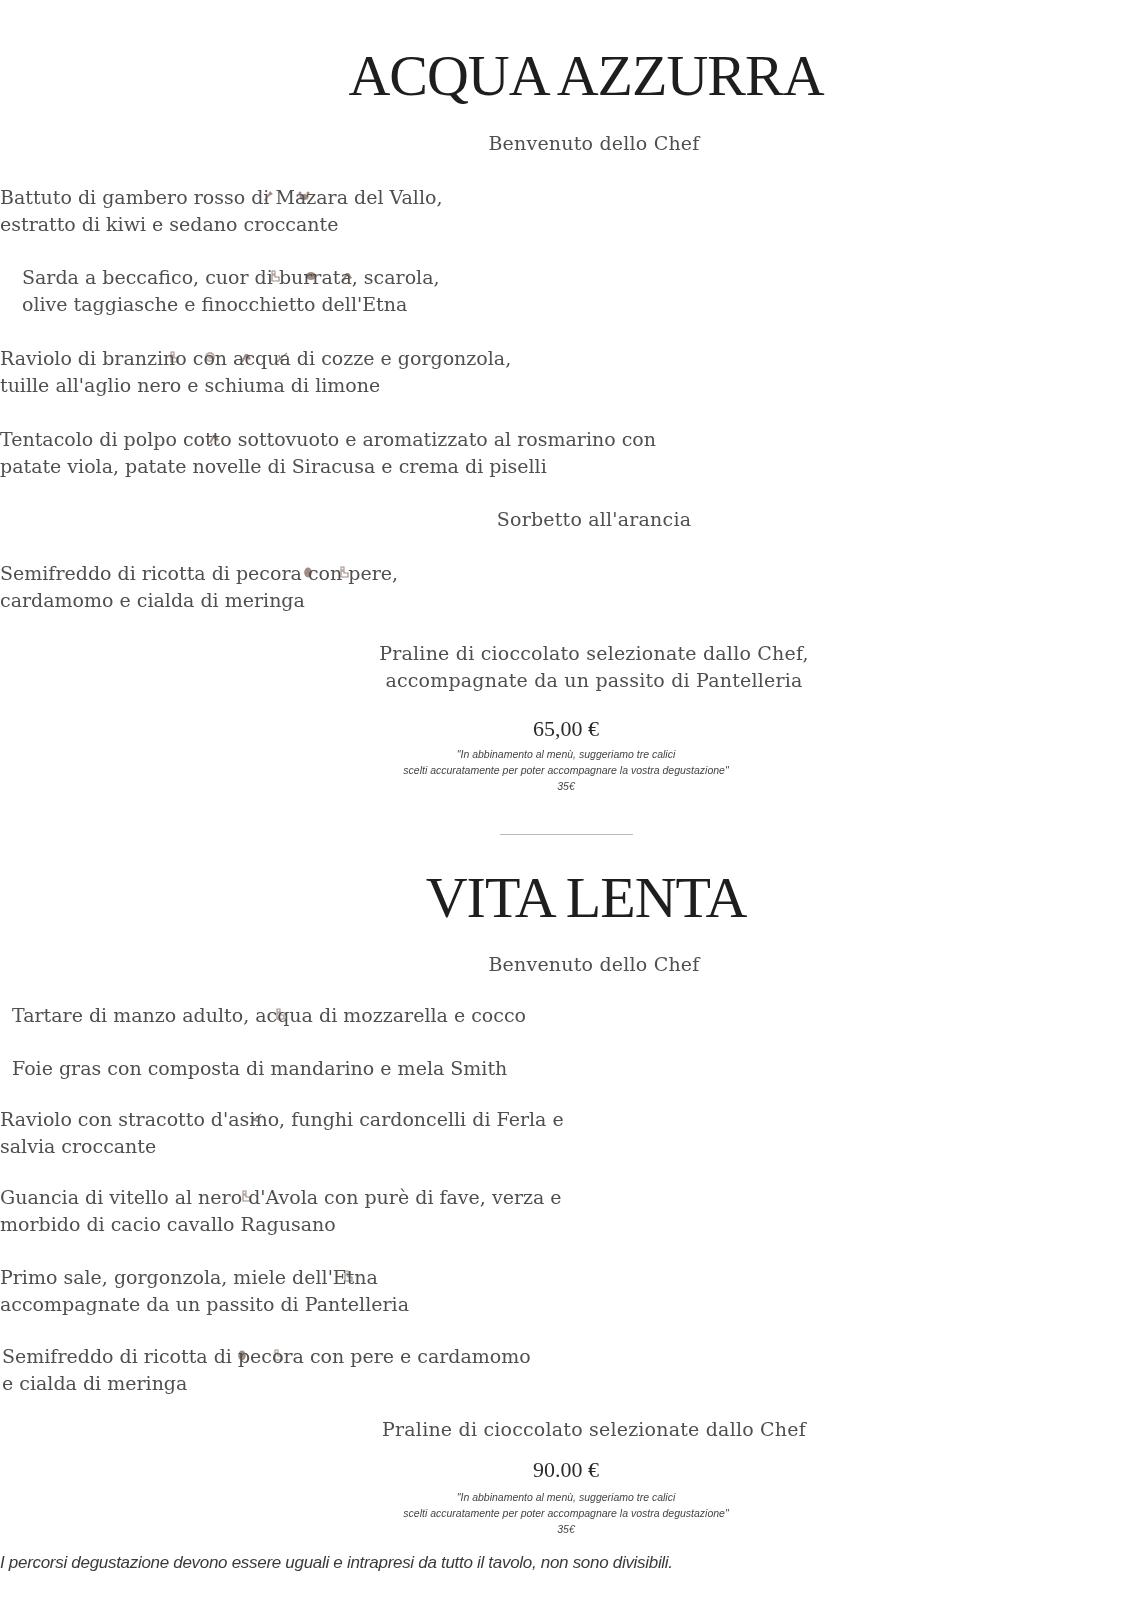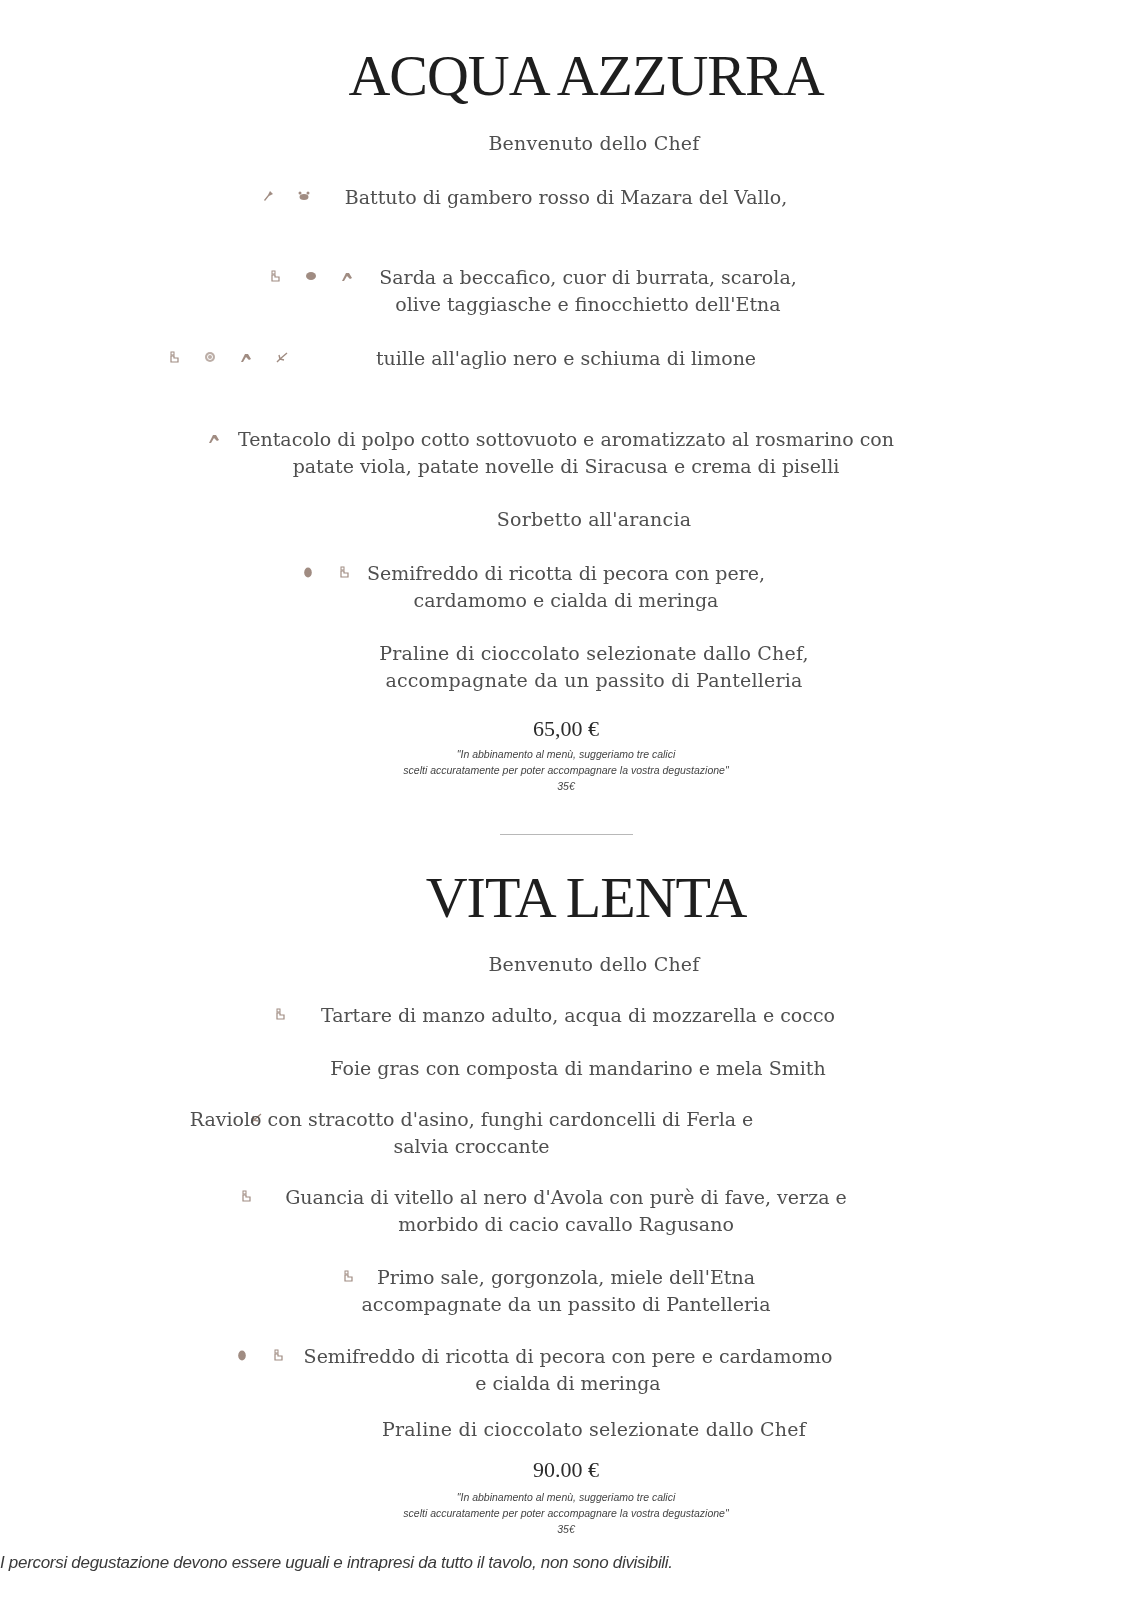--- a/index.html
+++ b/index.html
@@ -6,21 +6,21 @@
   body { width: 1132px; height: 1599px; position: relative; overflow: hidden;
          font-family: "DejaVu Serif", serif; color: #4a4a4a; }
   .page { position: absolute; left: 0; top: 0; width: 1132px; }
   .title { position: absolute; left: 0; width: 1132px; text-align: center;
            font-family: "Liberation Serif", serif; font-weight: normal;
            font-size: 58px; letter-spacing: -1px; color: #1e1e1e; margin: 0; padding-left: 20px; }
   .line { position: absolute; left: 0; width: 1132px; text-align: center;
           font-family: "DejaVu Serif", serif; font-size: 19px; line-height: 27px;
           color: #4f4f4f; letter-spacing: 0.2px; margin-left: 28px; }
   .dish { position: absolute; left: 0; width: 1132px; }
-  .dish .text { position: absolute; text-align: center; font-family: "DejaVu Serif", serif;
+  .dish .text { position: absolute; font-family: "DejaVu Serif", serif;
                 font-size: 19px; line-height: 27px; color: #4f4f4f; white-space: nowrap; }
   .icons { position: absolute; display: flex; align-items: center; }
   .ic { display: inline-block; width: 12px; height: 12px; margin-right: 24px; color: #a08c82; }
   .ic svg { width: 12px; height: 12px; display: block; }
   .price { position: absolute; left: 0; width: 1132px; text-align: center;
            font-family: "Liberation Serif", serif; font-size: 22px; color: #2c2c2c; }
   .note { position: absolute; left: 0; width: 1132px; text-align: center;
           font-family: "Liberation Sans", sans-serif; font-style: italic;
           font-size: 10.5px; line-height: 16px; color: #444; }
   .divider { position: absolute; left: 500px; top: 834px; width: 133px; height: 1px; background: #b8b8b8; }
@@ -77,20 +77,21 @@
           </svg>
         </span>
       <span class="ic">
           <svg>
             <use href="#i-crab"></use>
           </svg>
         </span>
     </div>
     <div class="text" style="left:0;width:1132px">
       <div>Battuto di gambero rosso di Mazara del Vallo,</div>
+      <div>estratto di kiwi e sedano croccante</div>
     </div>
   </div>
 
   <div class="dish" style="top:264px">
     <div class="icons" style="left:269px;top:6px">
       <span class="ic">
           <svg>
             <use href="#i-dairy"></use>
           </svg>
         </span>
@@ -128,20 +129,21 @@
             <use href="#i-fish"></use>
           </svg>
         </span>
       <span class="ic">
           <svg>
             <use href="#i-gluten"></use>
           </svg>
         </span>
     </div>
     <div class="text" style="left:0;width:1132px">
+      <div>Raviolo di branzino con acqua di cozze e gorgonzola,</div>
       <div>tuille all'aglio nero e schiuma di limone</div>
     </div>
   </div>
 
   <div class="dish" style="top:426px">
     <div class="icons" style="left:208px;top:6px">
       <span class="ic">
           <svg>
             <use href="#i-fish"></use>
           </svg>

